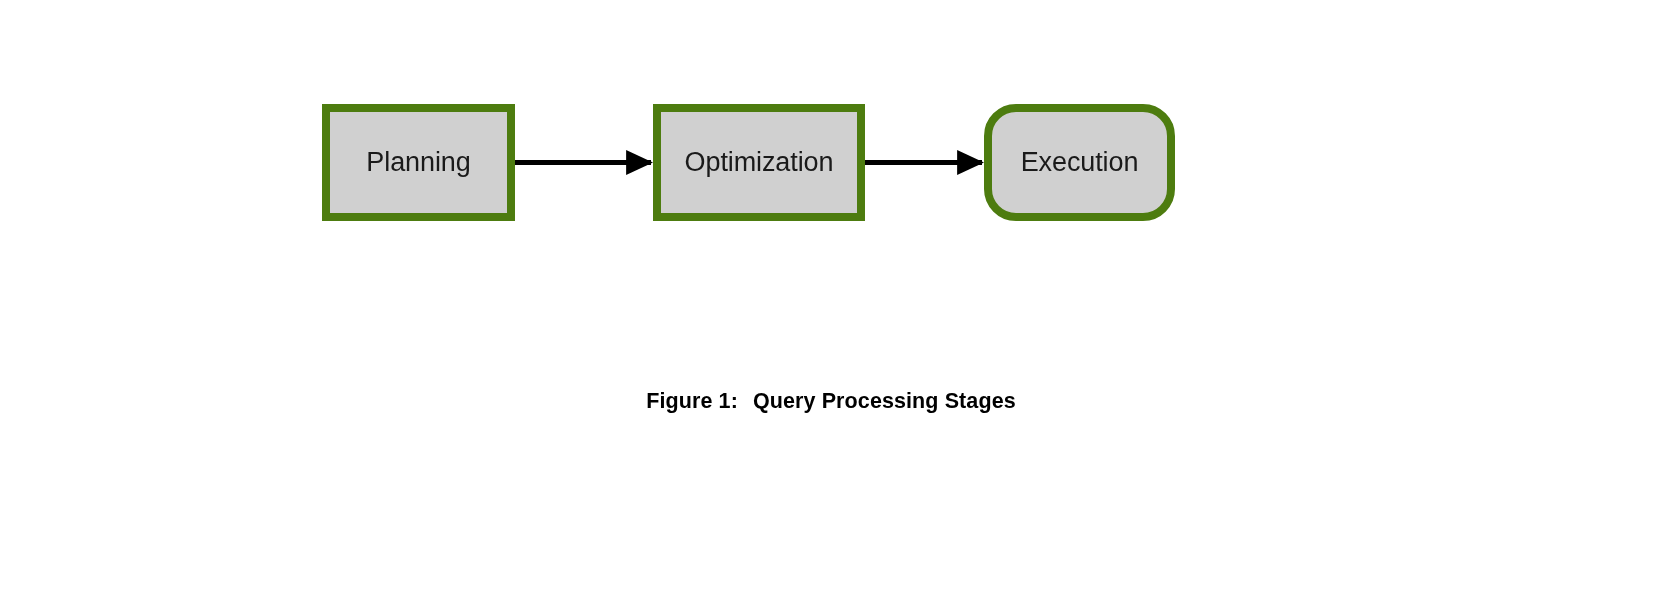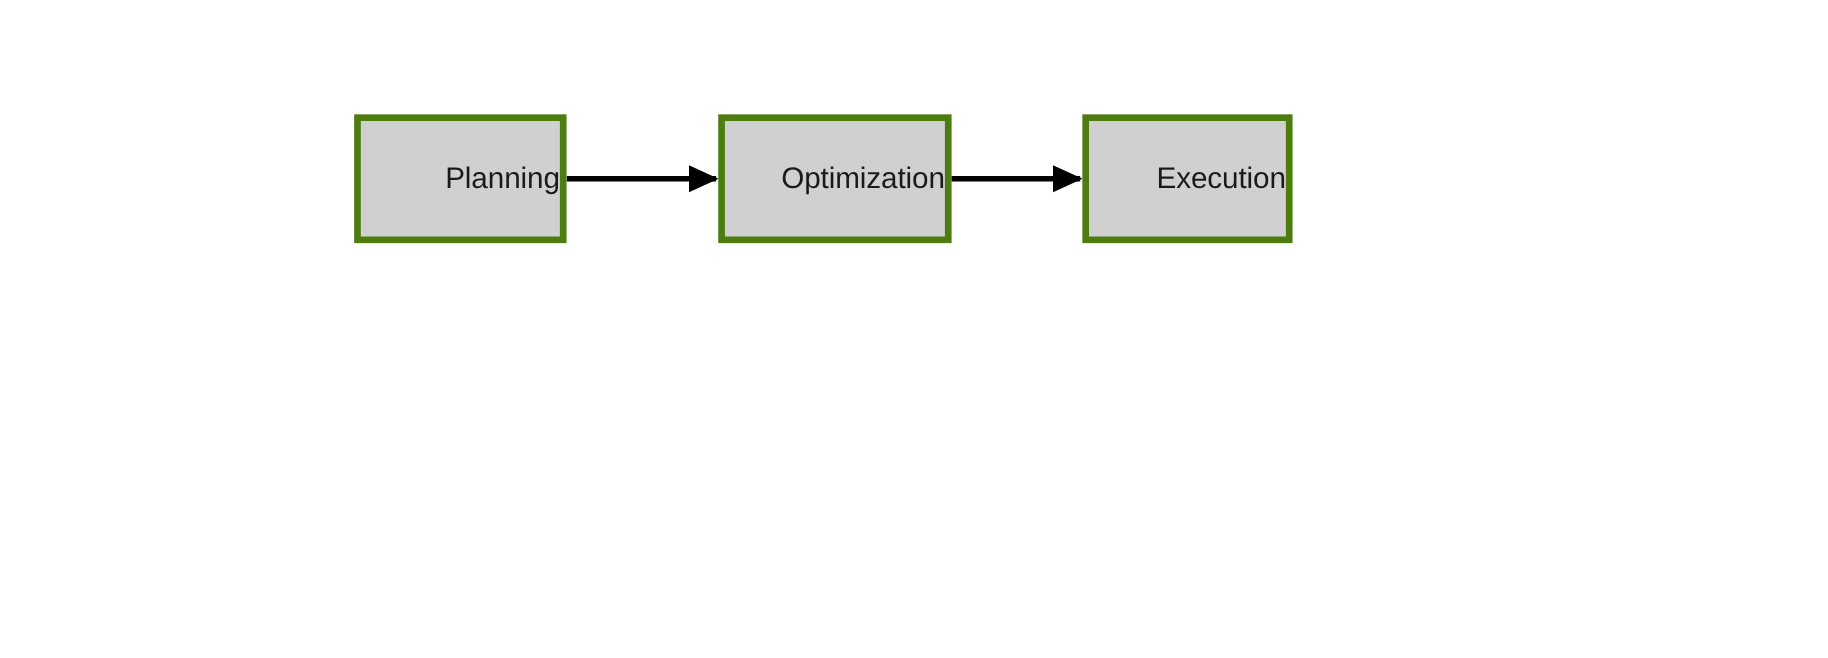--- a/index.html
+++ b/index.html
@@ -24,38 +24,38 @@
     top: 0;
     width: 1662px;
     height: 598px;
   }
 
   
   .stage-box {
     position: absolute;
     box-sizing: border-box;
     background: #d0d0d0;
-    border: 6px solid #4d7c0f;
+    border: 8px solid #4d7c0f;
     border-radius: 0;
     display: flex;
     align-items: center;
-    justify-content: flex-end;
+    justify-content: center;
   }
   .stage-label {
     font-size: 27px;
     font-weight: 400;
     letter-spacing: -0.1px;
     line-height: 1;
     color: #1a1a1a;
     white-space: nowrap;
   }
 
   #stage-box-0 { left: 322px; top: 104px; width: 193px; height: 117px; }
   #stage-box-1 { left: 653px; top: 104px; width: 212px; height: 117px; }
-  #stage-box-2 { left: 984px; top: 104px; width: 191px; height: 117px; }
+  #stage-box-2 { left: 984px; top: 104px; width: 191px; height: 117px; border-radius: 32px; }
 
   
   #connectors {
     position: absolute;
     left: 0;
     top: 0;
     width: 1662px;
     height: 598px;
     pointer-events: none;
   }
@@ -99,14 +99,17 @@
   </div>
 
   <div class="stage-box" id="stage-box-1">
     <span class="stage-label">Optimization</span>
   </div>
 
   <div class="stage-box" id="stage-box-2">
     <span class="stage-label">Execution</span>
   </div>
 
+  <div id="figure-caption">
+    <span>Figure 1:</span><span class="caption-gap"></span> <span>Query Processing Stages</span>
+  </div>
 
 </div>
 
 </body></html>

